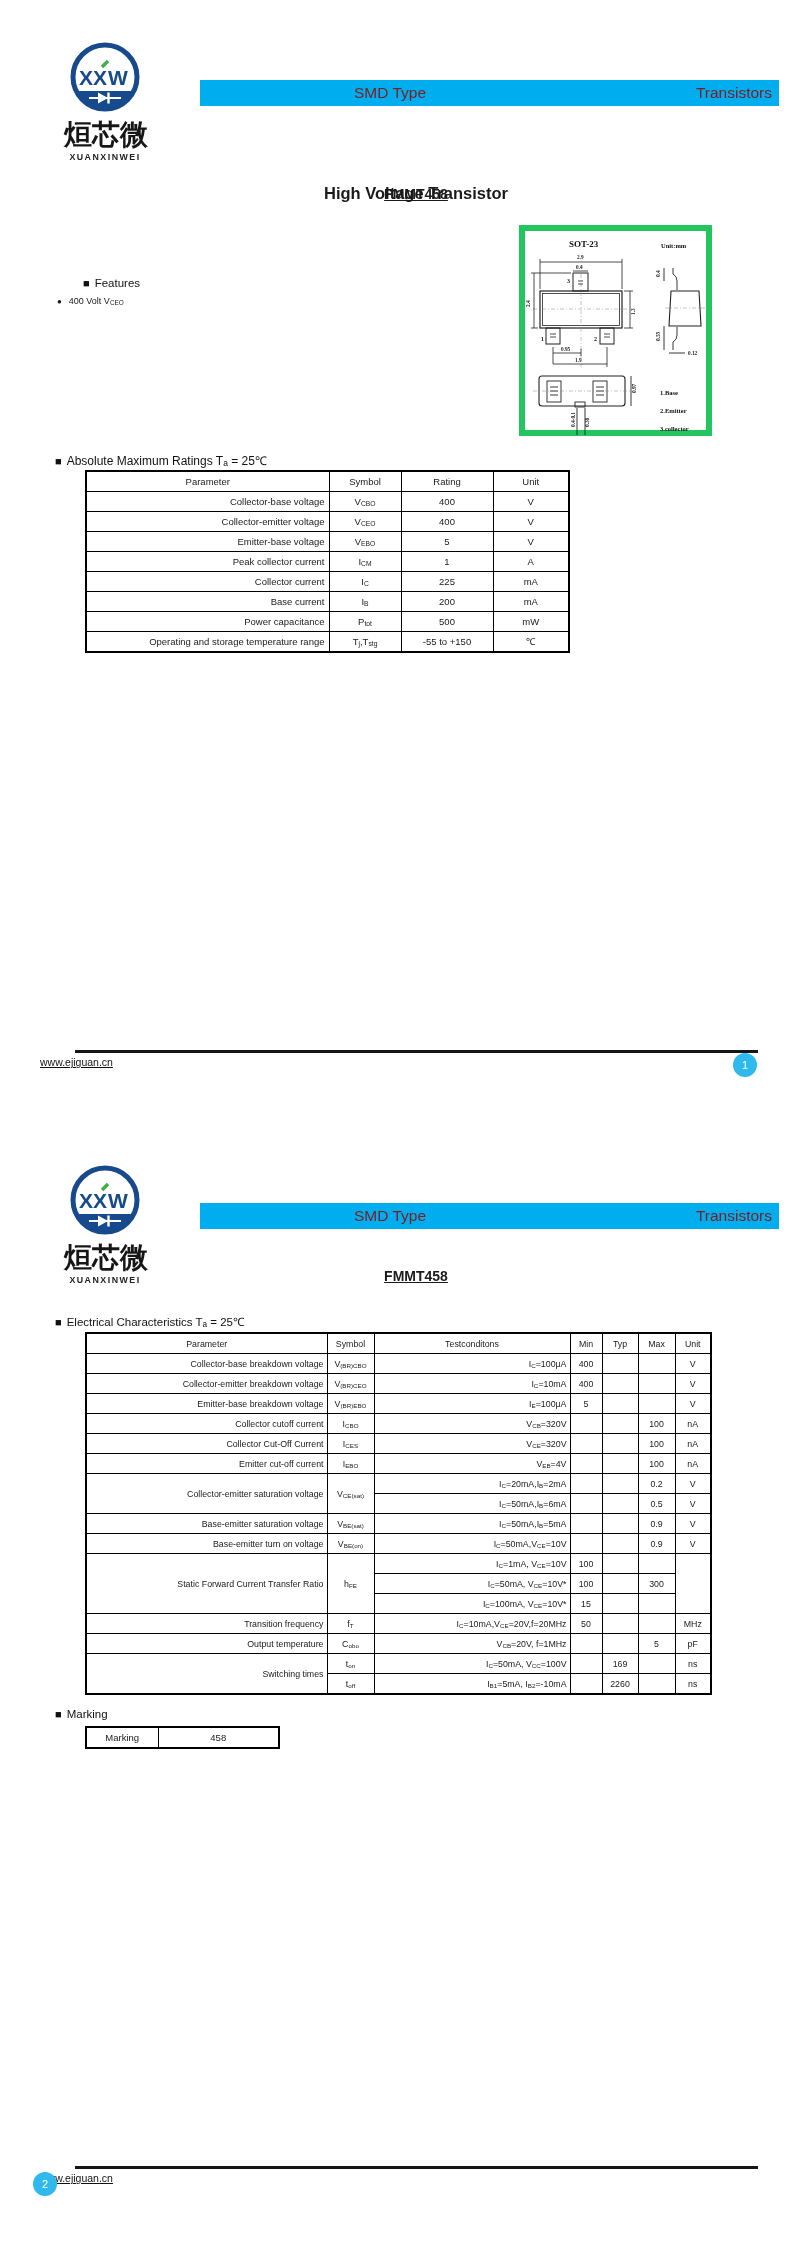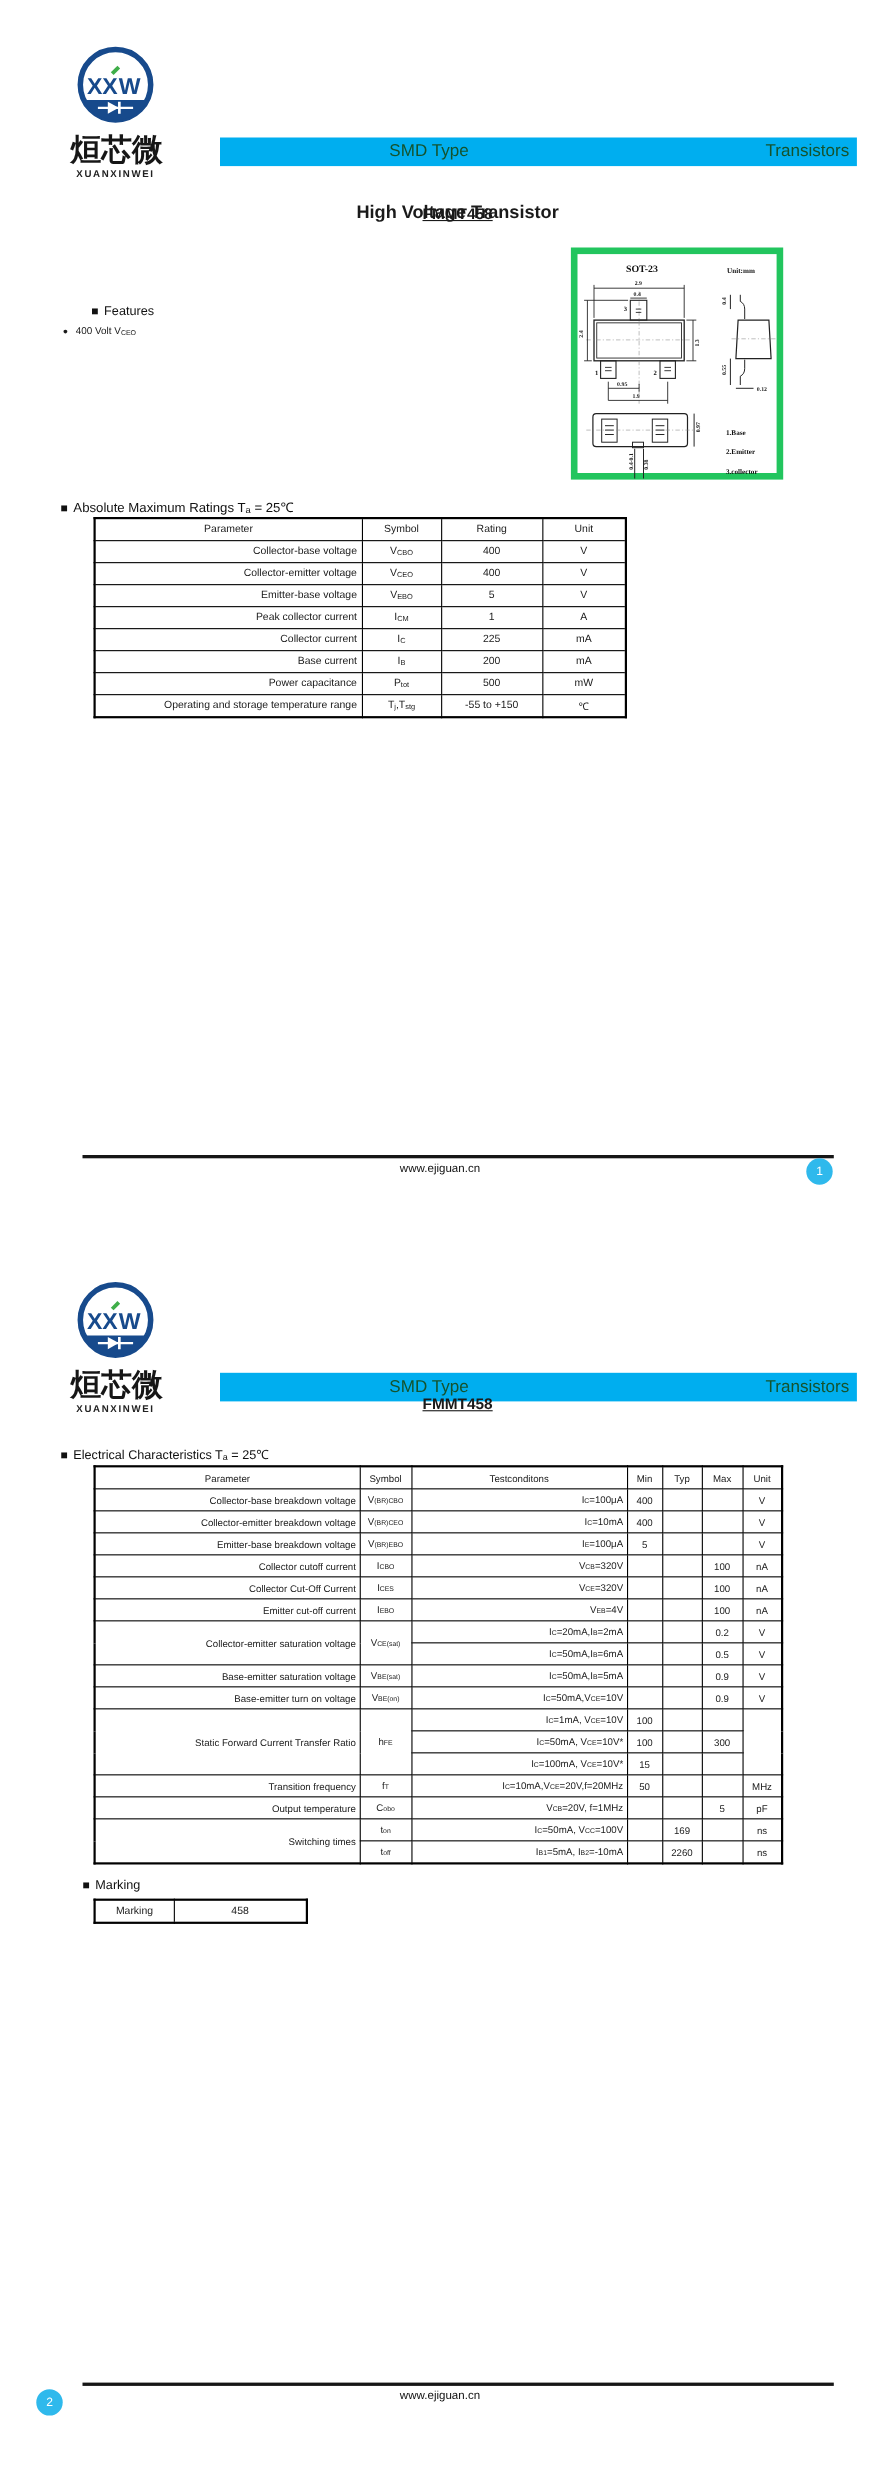--- a/index.html
+++ b/index.html
@@ -4,31 +4,31 @@
 <style>
   html,body{margin:0;padding:0;background:#fff;}
   .doc{position:relative;width:793px;height:2244px;background:#ffffff;overflow:hidden;
        font-family:"Liberation Sans", sans-serif;color:#1a1a1a;}
   
   .logo{position:absolute;left:64px;width:82px;text-align:center;}
   .lg1{top:40px;} .lg2{top:1163px;}
   .logo .cn{font-size:28px;font-weight:700;line-height:1.2;color:#161616;white-space:nowrap;letter-spacing:0;text-align:center;}
   .logo .en{font-size:8.8px;font-weight:600;letter-spacing:1.5px;color:#222;white-space:nowrap;}
   
-  .banner{position:absolute;left:200px;width:579px;height:26px;background:#00AEEF;color:#14532d;font-size:15.5px;margin-top:45px;}
+  .banner{position:absolute;left:200px;width:579px;height:26px;background:#00AEEF;color:#7f1d1d;font-size:15.5px;}
   .bn1{top:80px;} .bn2{top:1203px;}
   .banner .bl{position:absolute;left:190px;transform:translateX(-50%);line-height:26px;}
   .banner .br{position:absolute;right:7px;line-height:26px;}
   
   .doc-title{position:absolute;left:40px;top:148px;width:752px;text-align:center;font-size:16.5px;font-weight:700;margin-top:36px;}
   .part-number{position:absolute;left:40px;width:752px;text-align:center;font-size:14px;font-weight:700;text-decoration:underline;}
   .pn1{top:186px;} .pn2{top:1268px;}
   
   .sec-heading{position:absolute;left:55px;font-size:11.5px;color:#111;white-space:nowrap;}
-  .h-feat{top:277px;margin-left:28px;} .h-amr{top:452px;font-size:12px;} .h-ec{top:1314px;} .h-mark{top:1708px;margin-left:20px;}
+  .h-feat{top:277px;margin-left:28px;} .h-amr{top:452px;font-size:12px;} .h-ec{top:1314px;} .h-mark{top:1708px;}
   .sq{font-size:11px;margin-right:5px;}
   .feature-item{position:absolute;left:57px;top:296px;font-size:9px;}
   .blt{font-size:8px;margin-right:7px;vertical-align:0.05em;}
   
   .sb{font-size:71%;vertical-align:-0.12em;}
   
   .dtable{position:absolute;border-collapse:collapse;table-layout:fixed;background:#fff;border:2px solid #000;}
   .dtable th,.dtable td{border:1px solid #000;text-align:center;vertical-align:middle;
     padding:1px 4px;font-weight:400;overflow:hidden;white-space:nowrap;}
   .dtable .l{text-align:right;}
@@ -42,21 +42,21 @@
   .pkg-box{position:absolute;left:519px;top:225px;width:193px;height:211px;border:6px solid #22c55e;box-sizing:border-box;background:#fff;}
   .pkg-box svg{display:block;}
   text.cap{font:700 9px "Liberation Serif", serif;fill:#111;}
   text.unit{font:700 6.5px "Liberation Serif", serif;fill:#111;}
   text.dim{font:700 5.3px "Liberation Serif", serif;fill:#222;}
   text.pin{font:700 6px "Liberation Serif", serif;fill:#111;}
   text.leg{font:700 6.5px "Liberation Serif", serif;fill:#111;}
   
   .rule{position:absolute;left:75px;width:683px;height:3px;background:#161616;}
   .r1{top:1050px;} .r2{top:2166px;}
-  .furl{position:absolute;left:24px;width:752px;text-align:center;font-size:10.5px;color:#111;}
+  .furl{position:absolute;left:40px;width:752px;font-size:10.5px;color:#111;text-decoration:underline;}
   .u1{top:1056px;} .u2{top:2172px;}
   .badge{position:absolute;width:24px;height:24px;border-radius:50%;background:#2FB9EC;color:#fff;
          text-align:center;line-height:24px;font-size:11px;}
   .b1{left:733px;top:1053px;} .b2{left:33px;top:2172px;}
 </style>
 </head>
 <body>
 
 <div class="doc">
 

